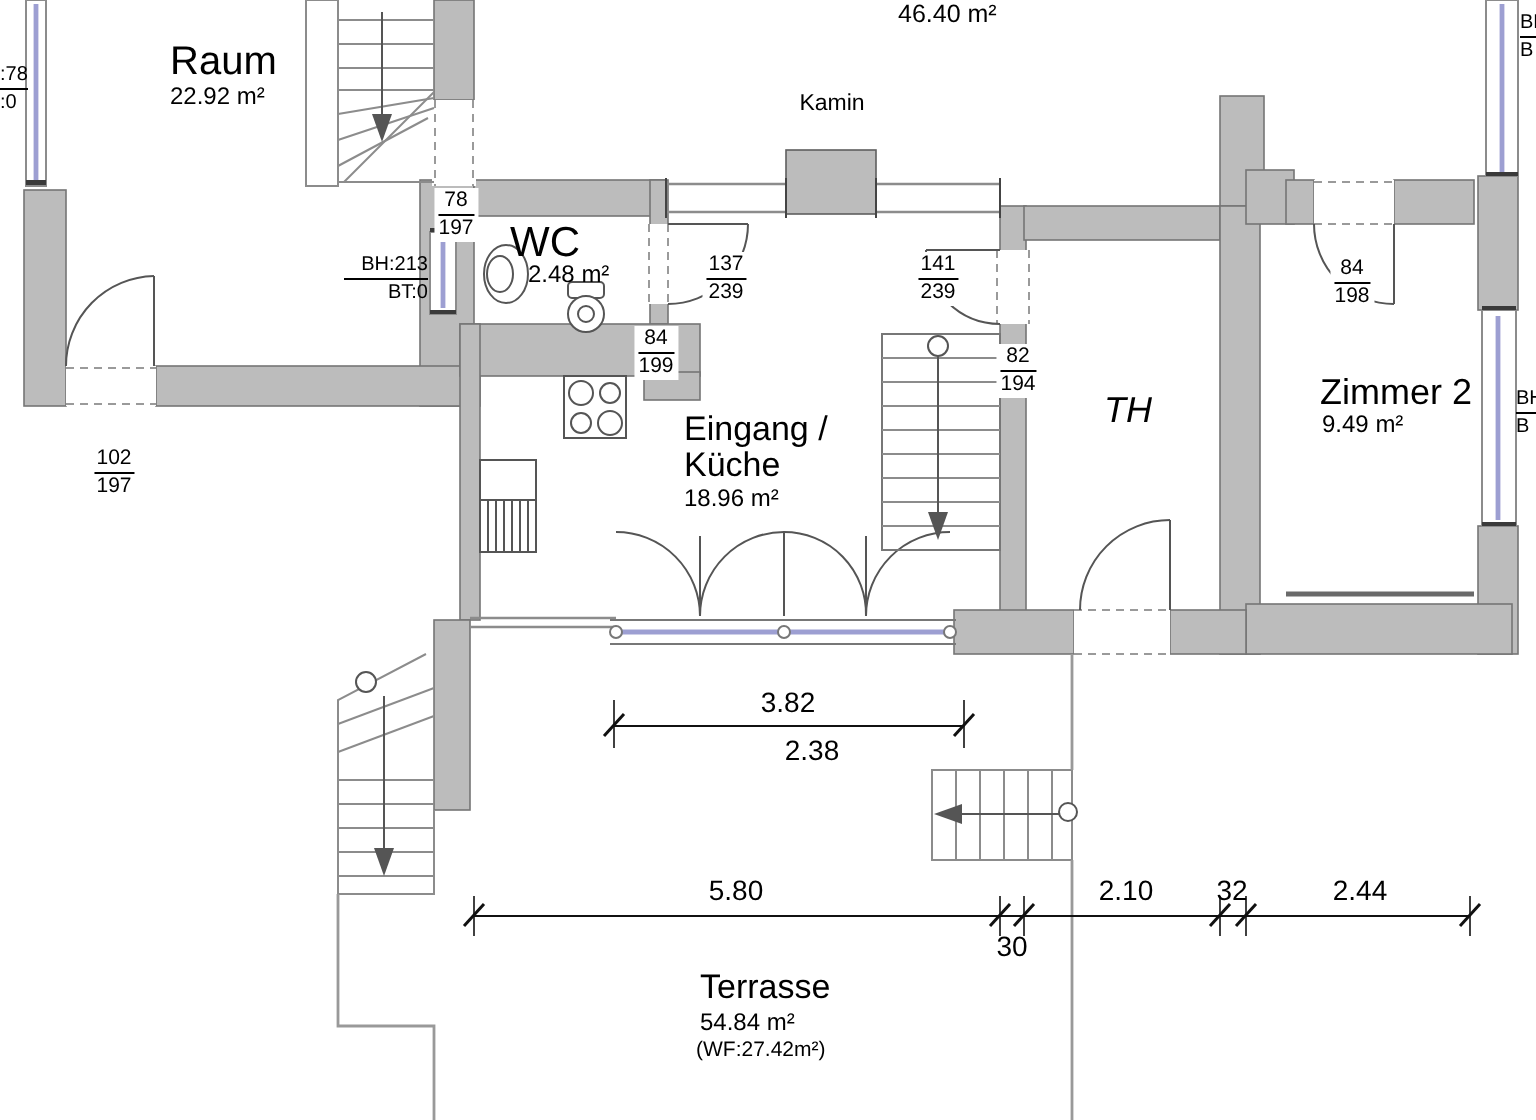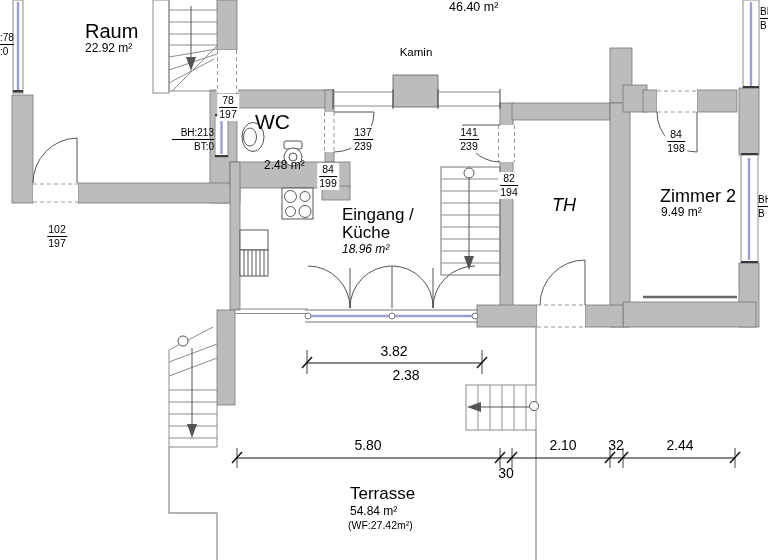--- a/index.html
+++ b/index.html
@@ -273,25 +273,25 @@
     </g>
   </g>
 </svg>
 
 <div class="lbl" style="left:85px;top:20px;font-size:20px;">Raum</div>
 <div class="lbl" style="left:85px;top:42px;font-size:12px;">22.92 m²</div>
 
 <div class="lbl" style="left:449px;top:1px;font-size:12.5px;">46.40 m²</div>
 
 <div class="lbl" style="left:255px;top:110px;font-size:21px;">WC</div>
-<div class="lbl" style="left:264px;top:131px;font-size:12px;margin-top:28px;">2.48 m²</div>
+<div class="lbl" style="left:264px;top:131px;font-size:12px;">2.48 m²</div>
 
 <div class="lbl" style="left:342px;top:206px;font-size:17px;">Eingang /</div>
 <div class="lbl" style="left:342px;top:224px;font-size:17px;">Küche</div>
-<div class="lbl" style="left:342px;top:243px;font-size:12px;font-style:italic;">18.96 m²</div>
+<div class="lbl" style="left:342px;top:243px;font-size:12px;">18.96 m²</div>
 
 <div class="lbl ctr" style="left:564px;top:196px;font-size:18px;font-style:italic;">TH</div>
 
 <div class="lbl" style="left:660px;top:187px;font-size:18px;">Zimmer 2</div>
 <div class="lbl" style="left:661px;top:206px;font-size:12px;">9.49 m²</div>
 
 <div class="lbl ctr" style="left:416px;top:46px;font-size:11.5px;">Kamin</div>
 
 <div class="lbl" style="left:350px;top:485px;font-size:17px;">Terrasse</div>
 <div class="lbl" style="left:350px;top:505px;font-size:12px;">54.84 m²</div>

